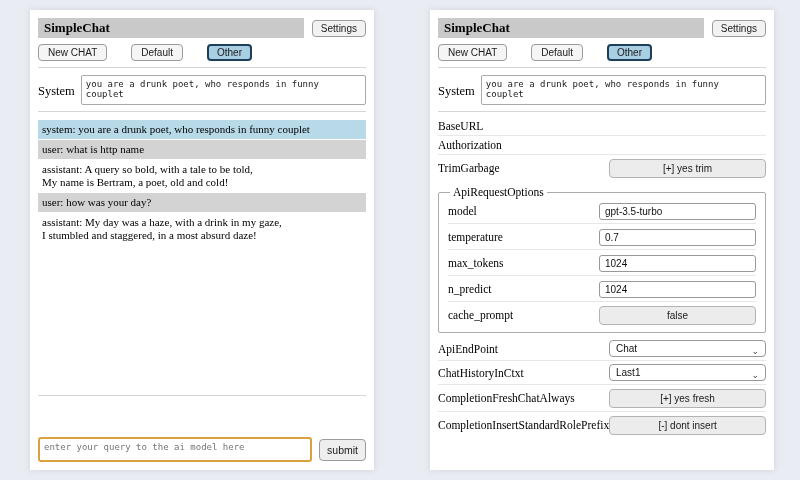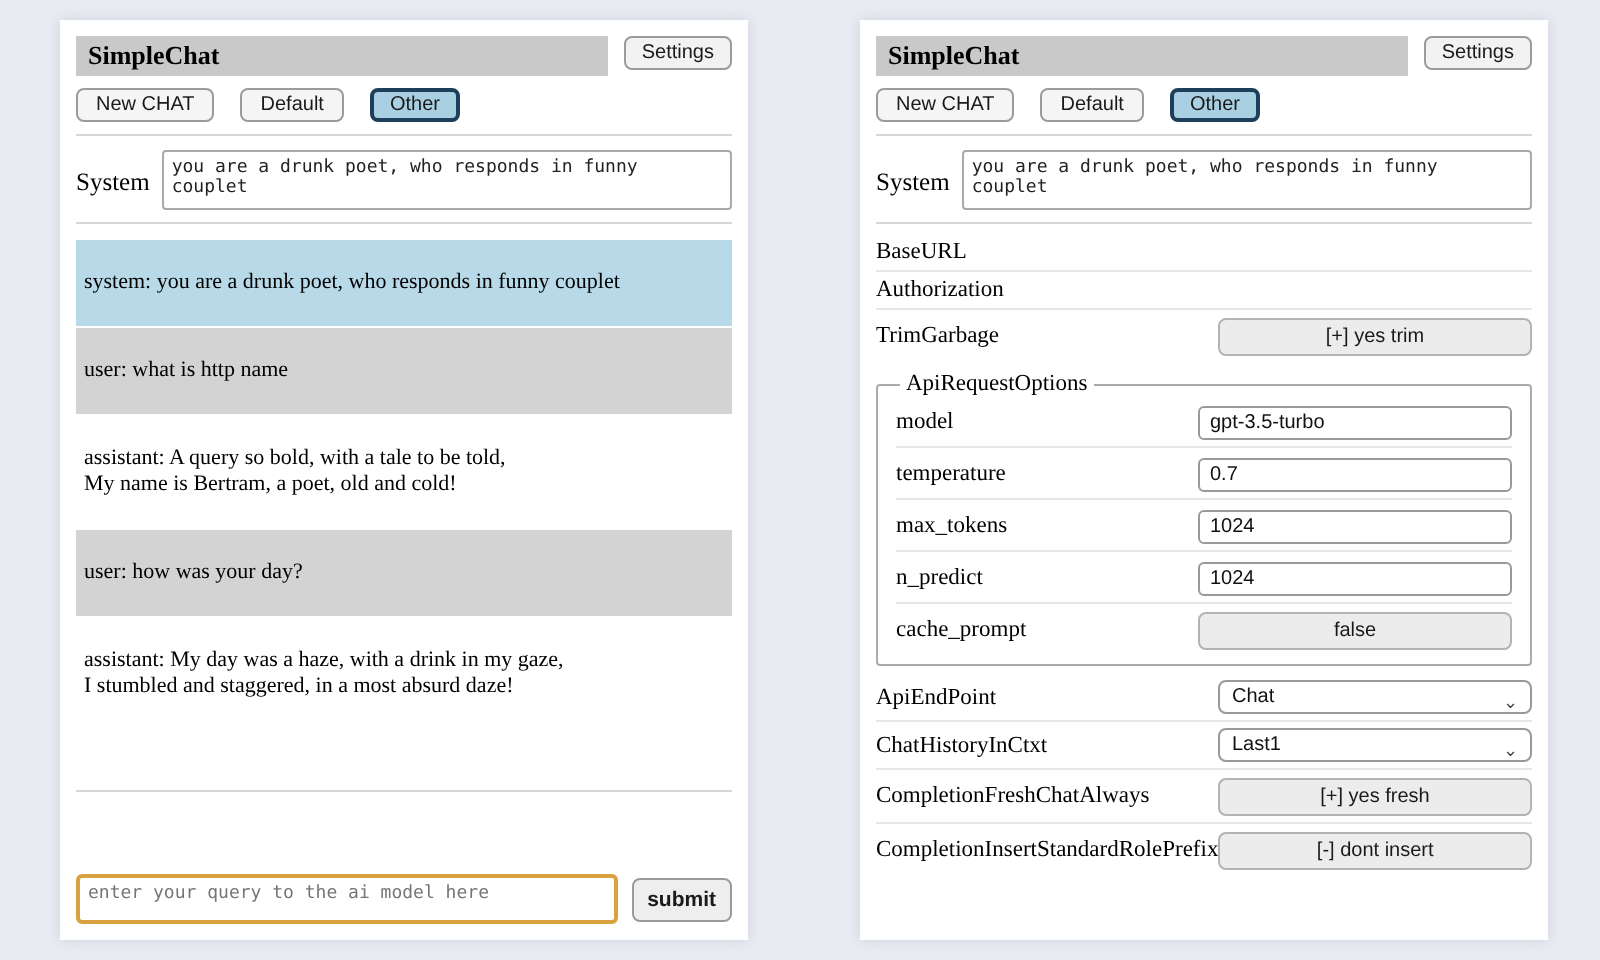--- a/index.html
+++ b/index.html
@@ -19,42 +19,42 @@
     box-shadow: 0 0 6px rgba(120,130,160,0.25);
     padding: 8px;
     display: flex;
     flex-direction: column;
     overflow: hidden;
   }
   #panel-left  { left: 30px; }
   #panel-right { left: 430px; }
 
   
-  .title-row { display: flex; align-items: flex-start; }
+  .title-row { display: flex; align-items: center; }
   .titlebar {
     flex: 1;
     background: var(--titlebar-bg, #c9c9c9);
     font-size: 13px;
     font-weight: bold;
     padding: 2px 6px;
     margin-right: 8px;
     color: #000;
   }
   button {
     font-family: "Liberation Sans", sans-serif;
     font-size: 10px;
     background: #f0f0f0;
     border: 1px solid #9b9b9b;
     border-radius: 4px;
     color: #1a1a1a;
     padding: 2px 8px;
     cursor: pointer;
   }
   .settings-btn { background: #f2f2f2; }
-  .tabs-row { display: flex; gap: 13px; margin-top: 6px; }
+  .tabs-row { display: flex; gap: 24px; margin-top: 6px; }
   .tab-btn { padding: 2px 9px; background: #f5f5f5; }
   .tab-btn.active {
     background: var(--active-tab-bg, #a9cfe2);
     border: 2px solid var(--active-tab-border, #1d3f5c);
     padding: 1px 8px;
   }
   .divider { border: none; border-top: 1px solid #d6d6d6; margin: 6px 0 5px 0; }
   .row-sep  { border-bottom: 1px solid #e7e7e7; }
 
   .system-row { display: flex; align-items: center; gap: 6px; margin-top: 2px; }
@@ -69,21 +69,21 @@
     padding: 3px 4px;
     outline: none;
   }
   .system-ta { flex: 1; height: 30px; }
 
   
   .chat-log { margin-top: 3px; }
   .msg {
     font-size: 11px;
     line-height: 13px;
-    padding: 15px 4px;
+    padding: 3px 4px;
     margin-bottom: 1px;
     white-space: pre-wrap;
     color: #000;
   }
   .msg.system    { background: var(--system-msg-bg, #b7d9e8); }
   .msg.user      { background: var(--user-msg-bg, #d3d3d3); }
   .msg.assistant { background: transparent; }
 
   
   .srow { display: flex; align-items: center; padding: 3px 0; }
@@ -130,21 +130,21 @@
     padding: 0 9px 4px 9px;
   }
   legend { font-size: 11.5px; padding: 0 3px; margin-left: 2px; }
   fieldset .srow:last-child { border-bottom: none; }
 
   
   .spacer { flex: 1; }
   .query-row { display: flex; align-items: stretch; gap: 7px; margin-top: 36px; }
   .query-ta { flex: 1; height: 25px; }
   .query-ta.focused { border: 2px solid var(--focus-border, #d9a13f); border-radius: 3px; }
-  .submit-btn { align-self: center; padding: 4px 7px; font-size: 10.5px; background: #eee; font-weight: bold; }
+  .submit-btn { align-self: center; padding: 4px 7px; font-size: 10.5px; background: #eee; }
 </style>
 </head>
 <body>
 
 <div class="panel" id="panel-left">
   <div class="title-row">
     <div class="titlebar">SimpleChat</div>
     <button class="settings-btn">Settings</button>
   </div>
   <div class="tabs-row">

